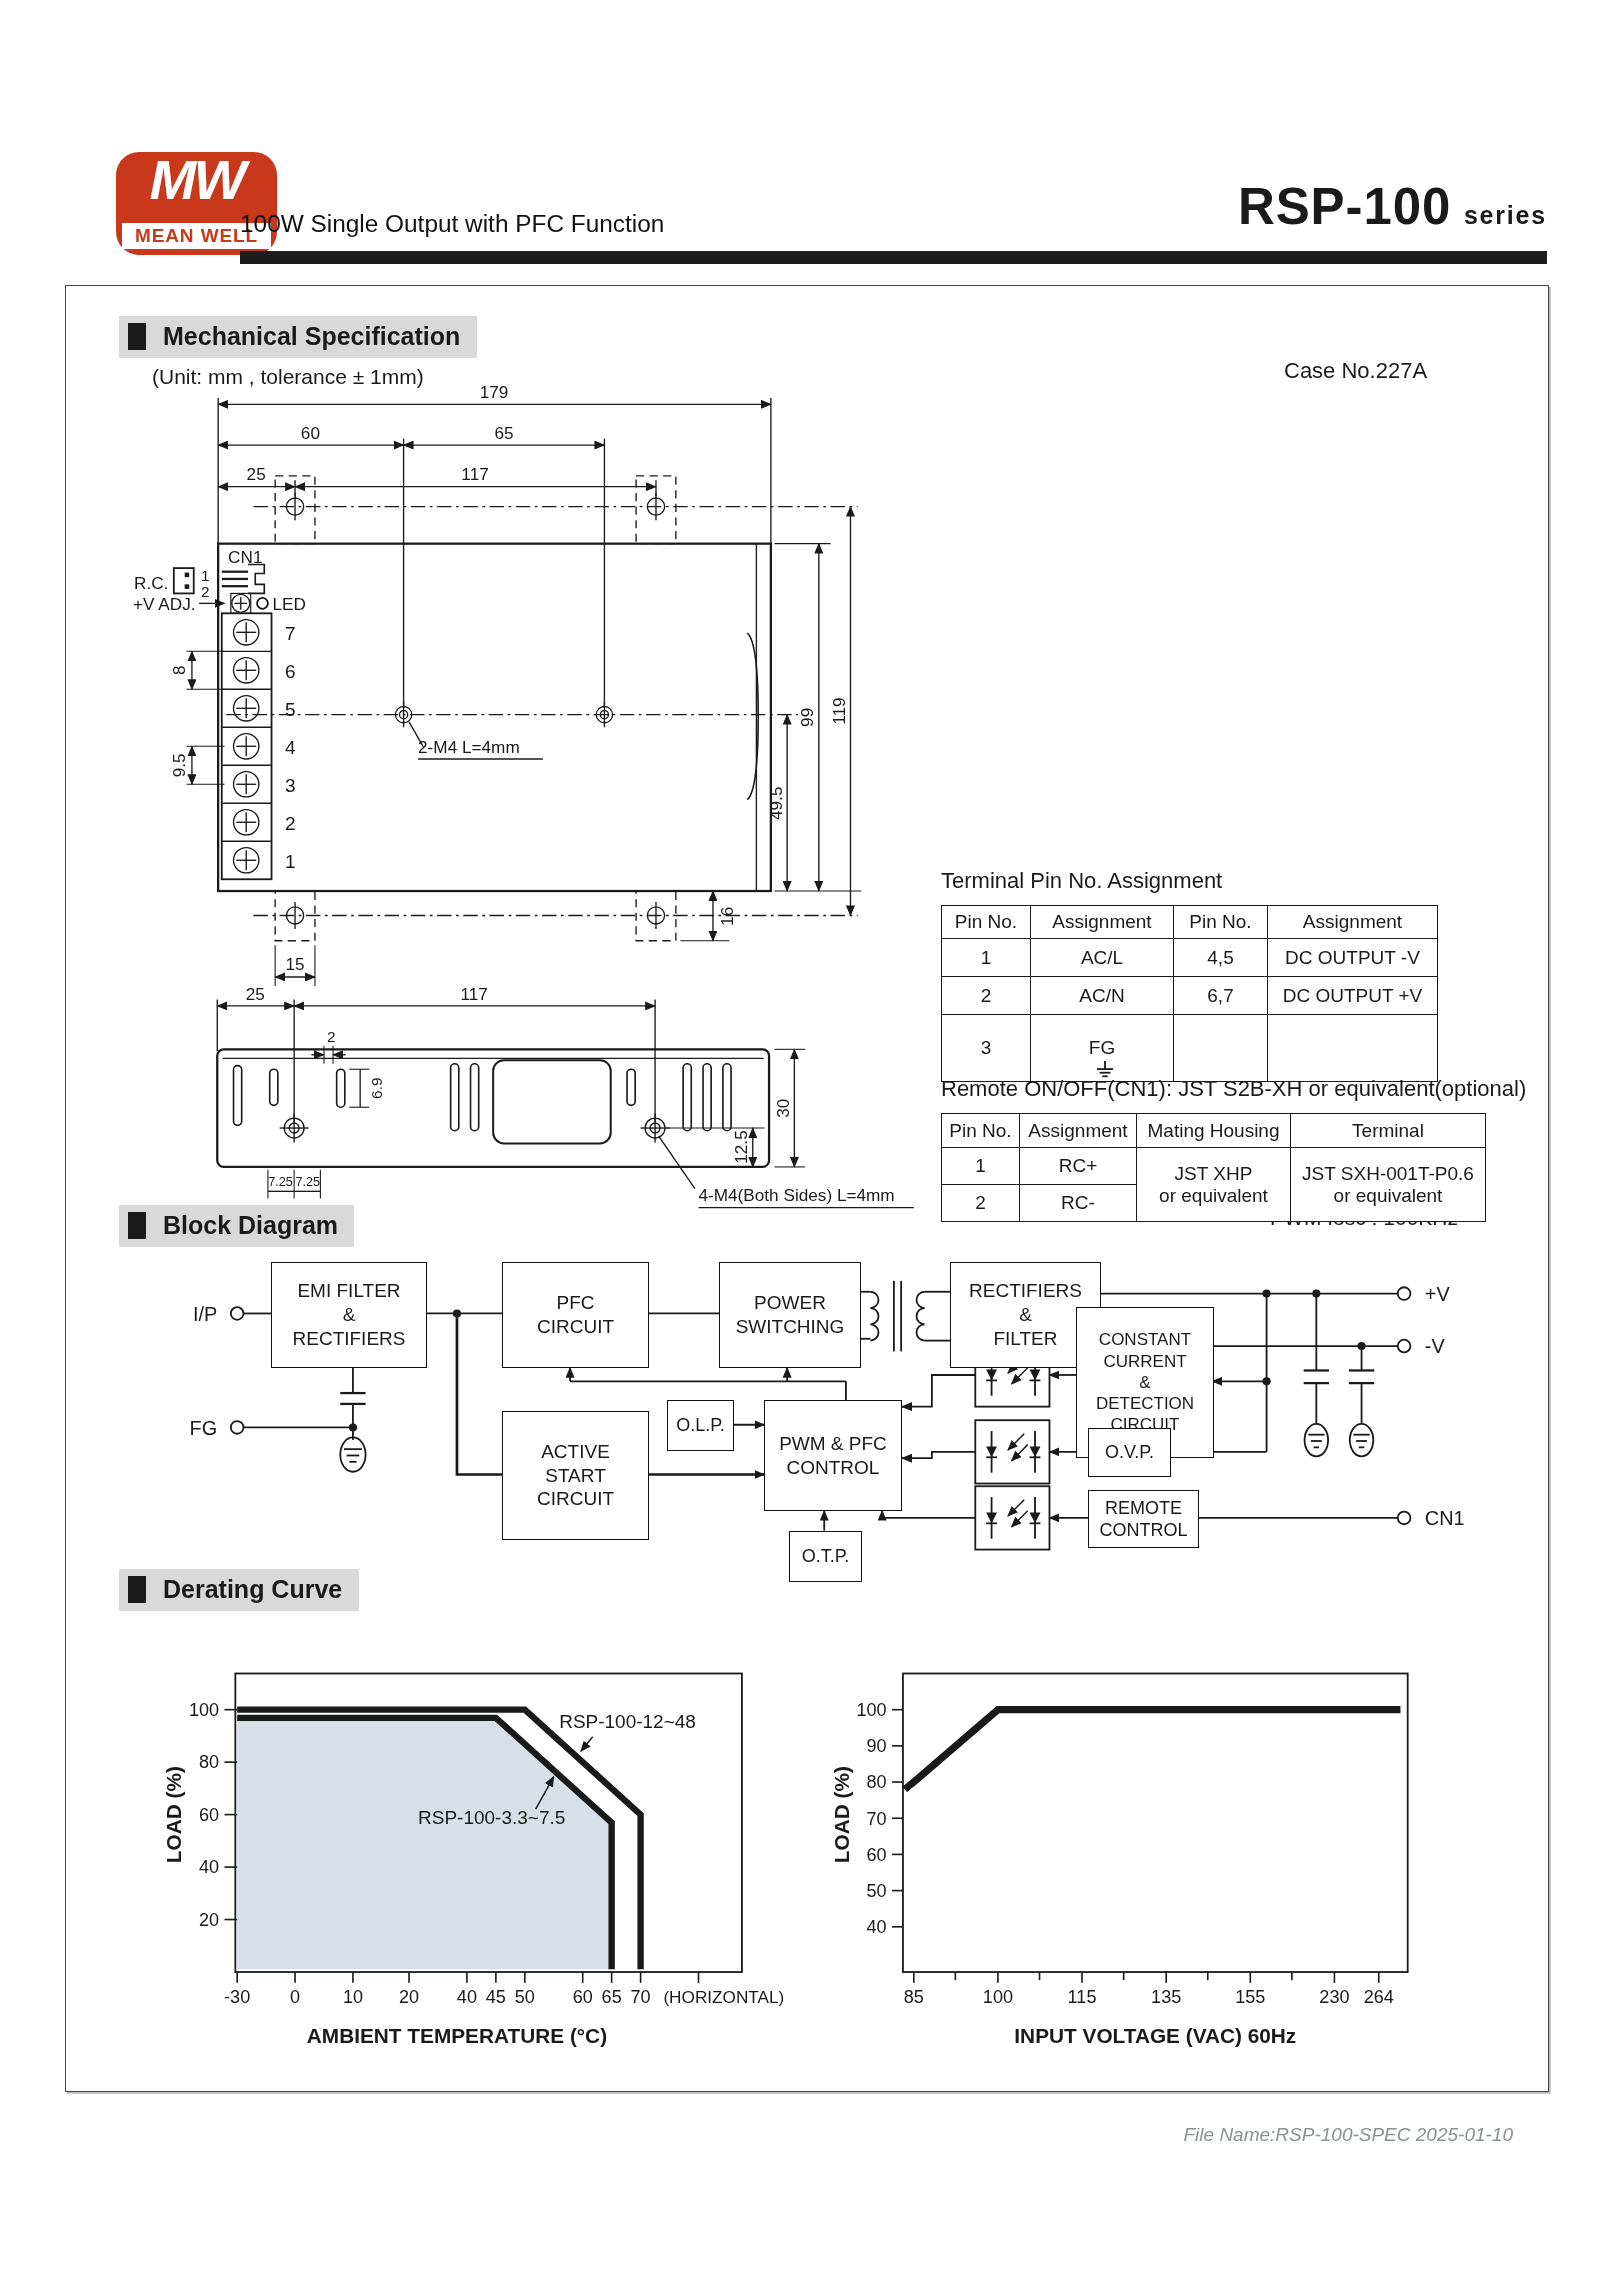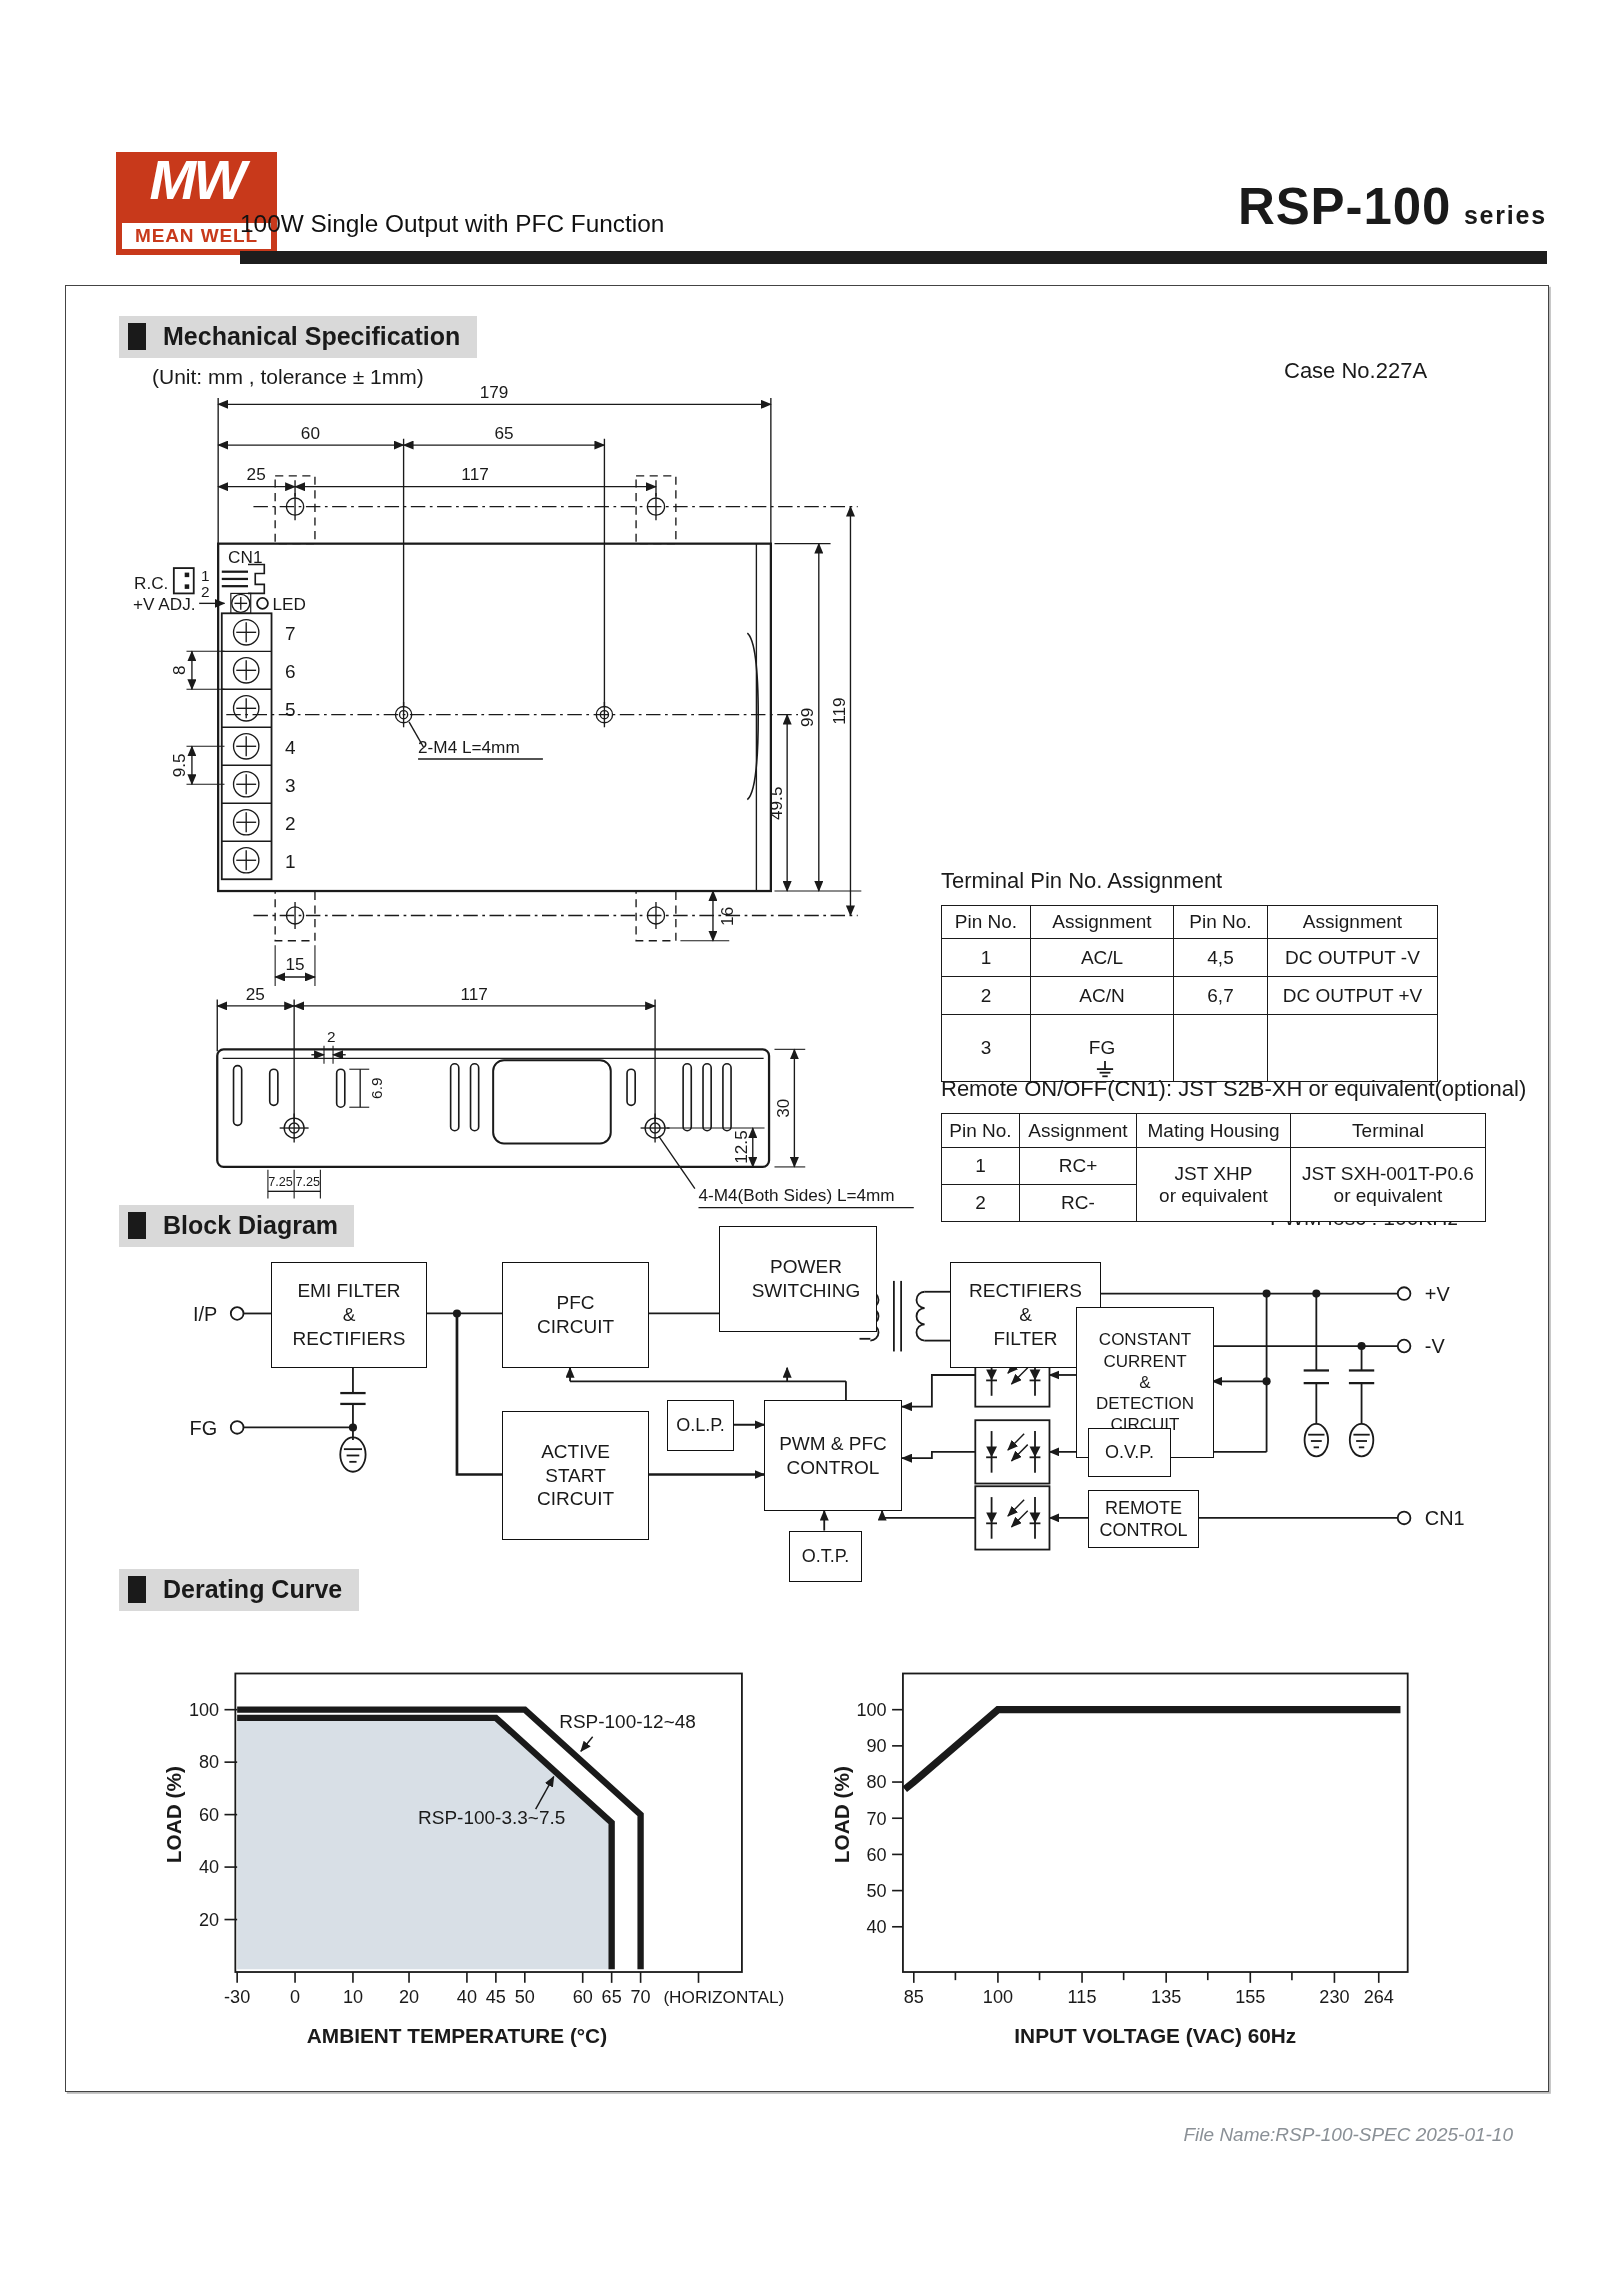--- a/index.html
+++ b/index.html
@@ -1,20 +1,20 @@
 <!DOCTYPE html>
 <html style="font-size:14.5px"><head>
 <meta charset="utf-8">
 <style>
   html,body{margin:0;padding:0;background:#fff;}
   #page{position:relative;width:1615px;height:2285px;background:#fff;overflow:hidden;
         font-family:"Liberation Sans",sans-serif;color:#1a1a1a;}
   .abs{position:absolute;}
   
-  .logo{left:116px;top:152px;width:161px;height:103px;background:#c8391b;}
+  .logo{left:116px;top:152px;width:161px;height:103px;background:#c8391b;border-radius:23px;}
   .logo-mw{position:absolute;left:0;top:-5.4px;width:100%;text-align:center;
            font-style:italic;font-weight:bold;font-size:56px;color:#fff;letter-spacing:-2.7px;}
   .logo-band{position:absolute;left:6.3px;right:6.3px;bottom:6.3px;height:26px;background:#fff;
              display:flex;align-items:center;justify-content:center;margin-top:45px;}
   .logo-brand{color:#c8391b;font-weight:bold;font-size:19px;letter-spacing:0.9px;white-space:nowrap;}
   .doc-subtitle{left:240px;top:210px;font-size:24.4px;color:#111;}
   .series-wrap{left:814px;top:177px;width:733px;text-align:right;white-space:nowrap;}
   .series-name{font-weight:bold;font-size:51px;letter-spacing:0.9px;}
   .series-suffix{font-weight:bold;font-size:25px;letter-spacing:1.8px;margin-left:12.7px;}
   .header-bar{left:240px;top:251px;width:1307px;height:12.7px;background:#1d1d1d;}
@@ -532,21 +532,21 @@
       <text transform="rotate(-90 931 2006)" x="931" y="2013" text-anchor="middle" font-size="23" font-weight="bold">LOAD (%)</text>
       <text x="1277" y="2258" text-anchor="middle" font-size="23" font-weight="bold">INPUT VOLTAGE (VAC) 60Hz</text>
     </g>
   </svg>
 
   <div class="abs bd-box" style="left:271px;top:1262px;width:154px;height:104px;">EMI FILTER
 &amp;
 RECTIFIERS</div>
   <div class="abs bd-box" style="left:502px;top:1262px;width:145px;height:104px;">PFC
 CIRCUIT</div>
-  <div class="abs bd-box" style="left:719px;top:1226px;width:140px;height:104px;padding-left:16px;">POWER
+  <div class="abs bd-box" style="left:719px;top:1262px;width:140px;height:104px;">POWER
 SWITCHING</div>
   <div class="abs bd-box" style="left:950px;top:1262px;width:149px;height:104px;">RECTIFIERS
 &amp;
 FILTER</div>
   <div class="abs bd-box" style="left:502px;top:1411px;width:145px;height:127px;">ACTIVE
 START
 CIRCUIT</div>
   <div class="abs bd-box small" style="left:667px;top:1400px;width:65px;height:49px;">O.L.P.</div>
   <div class="abs bd-box" style="left:764px;top:1400px;width:136px;height:109px;">PWM &amp; PFC
 CONTROL</div>

